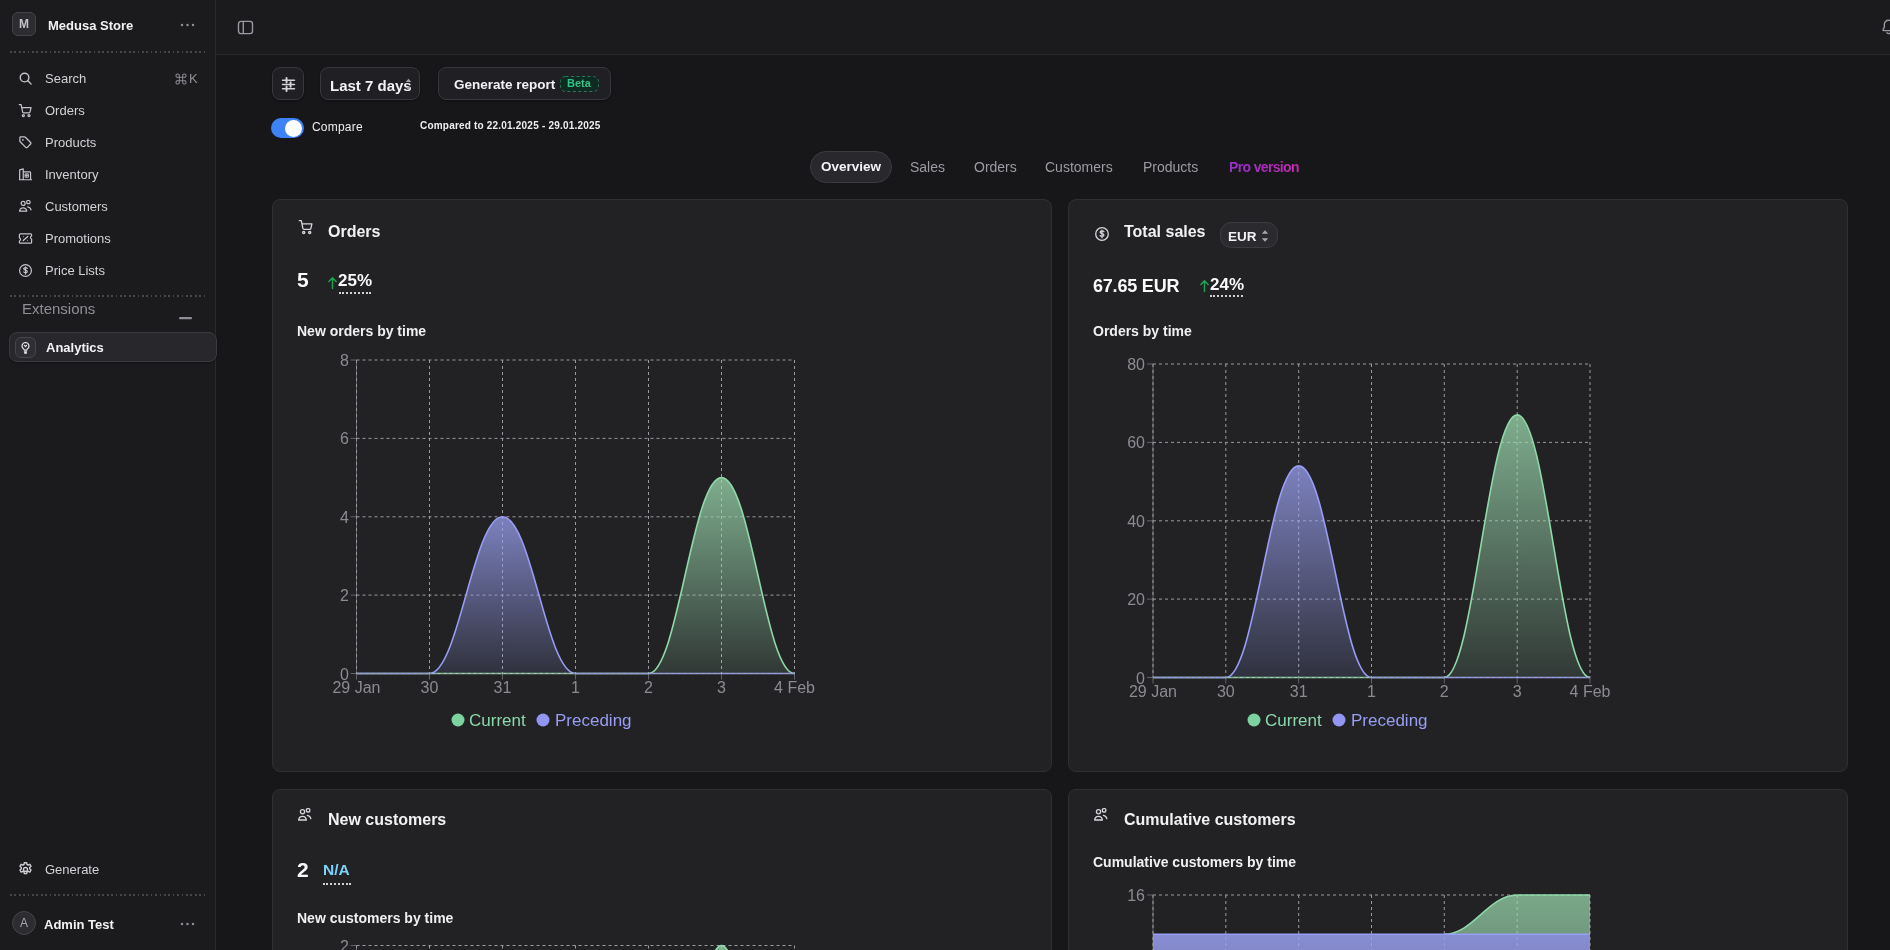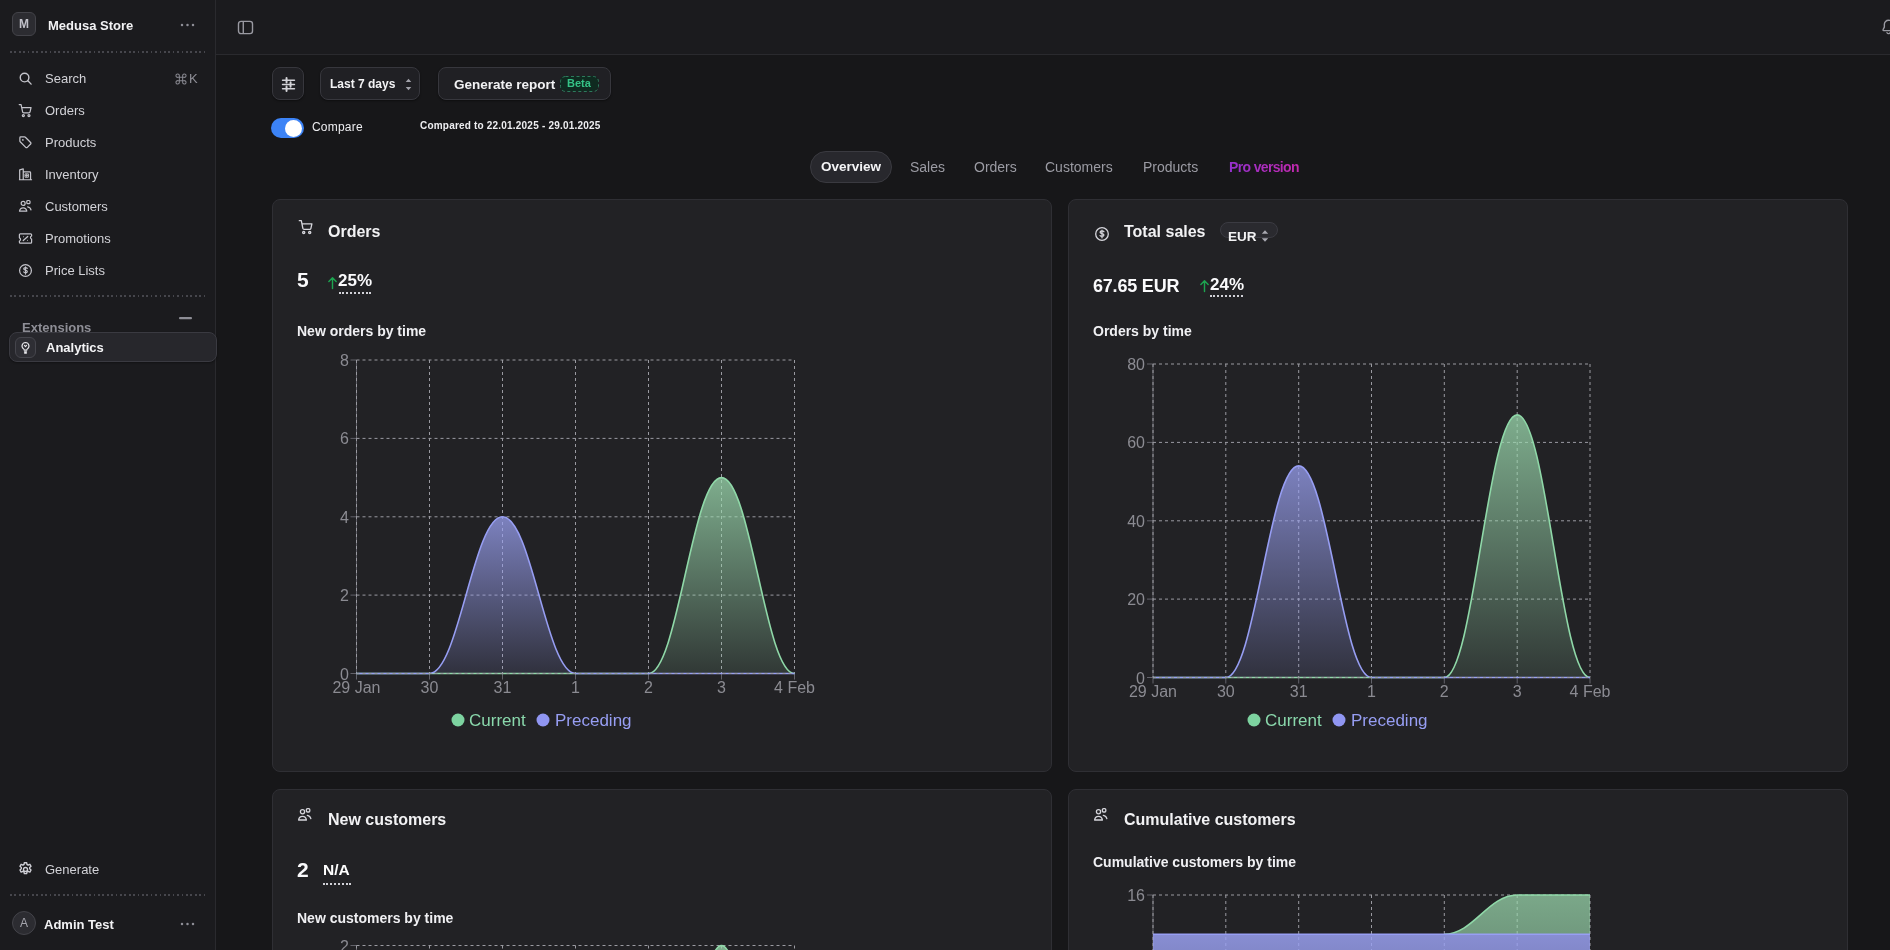--- a/index.html
+++ b/index.html
@@ -84,21 +84,21 @@
       <circle cx="10.1" cy="9.8" r=".55" fill="#c4c4cb" stroke="none"></circle>
     </svg>
   <div class="abs navtxt" style="left:45px;top:231px">Promotions</div>
 
   <svg class="abs ic" style="left:18px;top:263px" width="15" height="15" viewBox="0 0 16 16" fill="none" stroke="#c4c4cb" stroke-width="1.3" stroke-linecap="round">
       <circle cx="8" cy="8" r="6.3"></circle>
       <path d="M8 4.2v7.6M9.9 5.7c-.4-.55-1.1-.85-1.9-.85-1.05 0-1.9.6-1.9 1.4s.75 1.2 1.9 1.4c1.15.2 1.9.6 1.9 1.4s-.85 1.4-1.9 1.4c-.8 0-1.5-.3-1.9-.85"></path>
     </svg>
   <div class="abs navtxt" style="left:45px;top:263px">Price Lists</div>
   <div class="dotsep" style="top:295px"></div>
-  <div class="abs" style="left:22px;top:320px;font-size:13px;color:#8e8e96;font-weight:700">Extensions</div>
+  <div class="abs" style="left:22px;top:300px;font-size:15px;color:#8e8e96;font-weight:400">Extensions</div>
   <svg class="abs ic" style="left:179px;top:317px" width="13" height="3" viewBox="0 0 13 3">
       <rect width="13" height="2.2" rx="1" fill="#8e8e96"></rect>
     </svg>
 
   <div class="abs" style="left:9px;top:332px;width:208px;height:30px;border-radius:8px;background:#27272c;border:1px solid #3a3a41;box-sizing:border-box;box-shadow:0 1px 2px rgba(0,0,0,.35)">
     <div class="abs" style="left:5px;top:4px;width:21px;height:21px;border-radius:6px;background:#2e2e34;border:1px solid #45454c;box-sizing:border-box">
       <svg class="ic" style="margin:3px 0 0 3px" width="13" height="13" viewBox="0 0 16 16" fill="none" stroke="#e8e8ec" stroke-width="1.4" stroke-linecap="round" stroke-linejoin="round">
           <path d="M8 1.8a4.3 4.3 0 0 0-2.3 7.9c.35.22.6.6.6 1v.5h3.4v-.5c0-.4.25-.78.6-1A4.3 4.3 0 0 0 8 1.8z"></path>
           <path d="M6.7 13.4h2.6M7 15h2"></path>
           <path d="M6.7 5.4 8 6.9l1.3-1.5"></path>
@@ -135,21 +135,21 @@
     </svg>
 </div>
 
 <div class="btn" style="left:272px;top:67px;width:32px;height:33px">
   <svg class="ic" style="margin:9px 0 0 8px" width="15" height="15" viewBox="0 0 16 16" fill="none" stroke="#d3d3d8" stroke-linecap="round">
       <path d="M1.6 3.4h12.8M1.6 8h12.8M1.6 12.6h12.8" stroke-width="1.5"></path>
       <path d="M5.9 1v4.8M10.2 5.6v4.8M5.9 10.2v4.8" stroke-width="2.1"></path>
     </svg>
 </div>
 <div class="btn" style="left:320px;top:67px;width:100px;height:33px">
-  <div class="abs" style="left:9px;top:9px;font-size:12px;font-weight:600;color:#f2f2f4">Last 7 days</div>
+  <div class="abs" style="left:9px;top:9px;font-size:15px;font-weight:600;color:#f2f2f4">Last 7 days</div>
   <svg class="abs ic" style="left:83px;top:10px" width="9" height="13" viewBox="0 0 9 13" fill="#a2a2aa">
       <path d="M4.5.8 7.3 4H1.7zM4.5 12.2 1.7 9h5.6z"></path>
     </svg>
 </div>
 <div class="btn" style="left:438px;top:67px;width:173px;height:33px">
   <div class="abs" style="left:15px;top:9px;font-size:13.5px;font-weight:600;color:#f2f2f4">Generate report</div>
   <div class="abs" style="left:121px;top:8px;height:15px;padding:0 7px;border-radius:5px;background:#0f2a20;color:#35c286;font-size:11px;font-weight:600;line-height:15px">Beta</div>
   <svg class="abs ic" style="left:121px;top:8px" width="39" height="16" viewBox="0 0 39 16">
       <rect x=".5" y=".5" width="38" height="15" rx="5" fill="none" stroke="#2d7a5c" stroke-dasharray="3 2.5"></rect>
     </svg>
@@ -232,21 +232,21 @@
     </g>
   </svg>
 </div>
 
 <div class="card" id="card2" style="left:1068px;top:199px;height:573px">
   <svg class="abs ic" style="left:25px;top:26px" width="16" height="16" viewBox="0 0 16 16" fill="none" stroke="#d6d6dc" stroke-width="1.3" stroke-linecap="round">
       <circle cx="8" cy="8" r="6.3"></circle>
       <path d="M8 4.2v7.6M9.9 5.7c-.4-.55-1.1-.85-1.9-.85-1.05 0-1.9.6-1.9 1.4s.75 1.2 1.9 1.4c1.15.2 1.9.6 1.9 1.4s-.85 1.4-1.9 1.4c-.8 0-1.5-.3-1.9-.85"></path>
     </svg>
   <div class="abs cardtitle" style="left:55px;top:22px">Total sales</div>
-  <div class="abs" style="left:151px;top:22px;width:58px;height:16px;border-radius:11px;background:#2a2a2f;border:1px solid #3b3b42;box-sizing:border-box">
+  <div class="abs" style="left:151px;top:22px;width:58px;height:26px;border-radius:11px;background:#2a2a2f;border:1px solid #3b3b42;box-sizing:border-box">
     <div class="abs" style="left:7px;top:6px;font-size:13.5px;font-weight:600;color:#f2f2f4">EUR</div>
     <svg class="abs ic" style="left:39px;top:6px" width="10" height="14" viewBox="0 0 10 14" fill="#a8a8b0">
         <path d="M5 1.2 8.2 4.8H1.8zM5 12.8 1.8 9.2h6.4z"></path>
       </svg>
   </div>
   <div class="abs bignum" style="left:24px;top:74.5px;font-size:18px;letter-spacing:-.2px;line-height:22px">67.65 EUR</div>
   <svg class="abs ic" style="left:129.5px;top:79px" width="11" height="14" viewBox="0 0 13 16" fill="none" stroke="#1da450" stroke-width="1.7" stroke-linecap="round" stroke-linejoin="round">
       <path d="M6.5 14.5V2.2M2.2 6.2 6.5 1.8l4.3 4.4"></path>
     </svg>
   <div class="abs" style="left:141px;top:74.5px"><span class="dotund" style="font-size:17px;font-weight:700;color:#fafafc">24%</span></div>
@@ -306,21 +306,21 @@
 
 <div class="card" id="card3" style="left:272px;top:789px;height:573px">
   <svg class="abs ic" style="left:24px;top:17px" width="16" height="16" viewBox="0 0 16 16" fill="none" stroke="#d6d6dc" stroke-width="1.3" stroke-linecap="round" stroke-linejoin="round">
       <circle cx="5.5" cy="4.7" r="2.1"></circle>
       <path d="M1.6 13c.35-2.2 1.95-3.6 3.9-3.6s3.55 1.4 3.9 3.6z"></path>
       <rect x="9.4" y="1.6" width="3.4" height="3.4" rx="1.1"></rect>
       <path d="M10.3 8.3c1.9.25 3.2 1.45 3.55 3.4"></path>
     </svg>
   <div class="abs cardtitle" style="left:55px;top:20px">New customers</div>
   <div class="abs bignum" style="left:24px;top:68px">2</div>
-  <div class="abs" style="left:50px;top:71px"><span class="dotund" style="font-size:15.5px;font-weight:700;color:#ffffff">N/A</span></div>
+  <div class="abs" style="left:50px;top:71px"><span class="dotund" style="font-size:15.5px;font-weight:700;color:#7dd3fc">N/A</span></div>
   <div class="dots" style="left:50px;top:92.5px;width:28px"></div>
   <div class="abs subtitle" style="left:24px;top:120px">New customers by time</div>
   <svg class="abs ic" style="left:24px;top:141px" width="500" height="400" viewBox="0 0 500 400">
     <defs>
       <linearGradient id="gp3" gradientUnits="userSpaceOnUse" x1="0" y1="171.25" x2="0" y2="328">
           <stop offset="0" stop-color="#9aa1f2" stop-opacity=".75"></stop>
           <stop offset="1" stop-color="#9aa1f2" stop-opacity=".12"></stop>
         </linearGradient>
       <linearGradient id="gg3" gradientUnits="userSpaceOnUse" x1="0" y1="14.5" x2="0" y2="328">
           <stop offset="0" stop-color="#9ddcb0" stop-opacity=".75"></stop>

